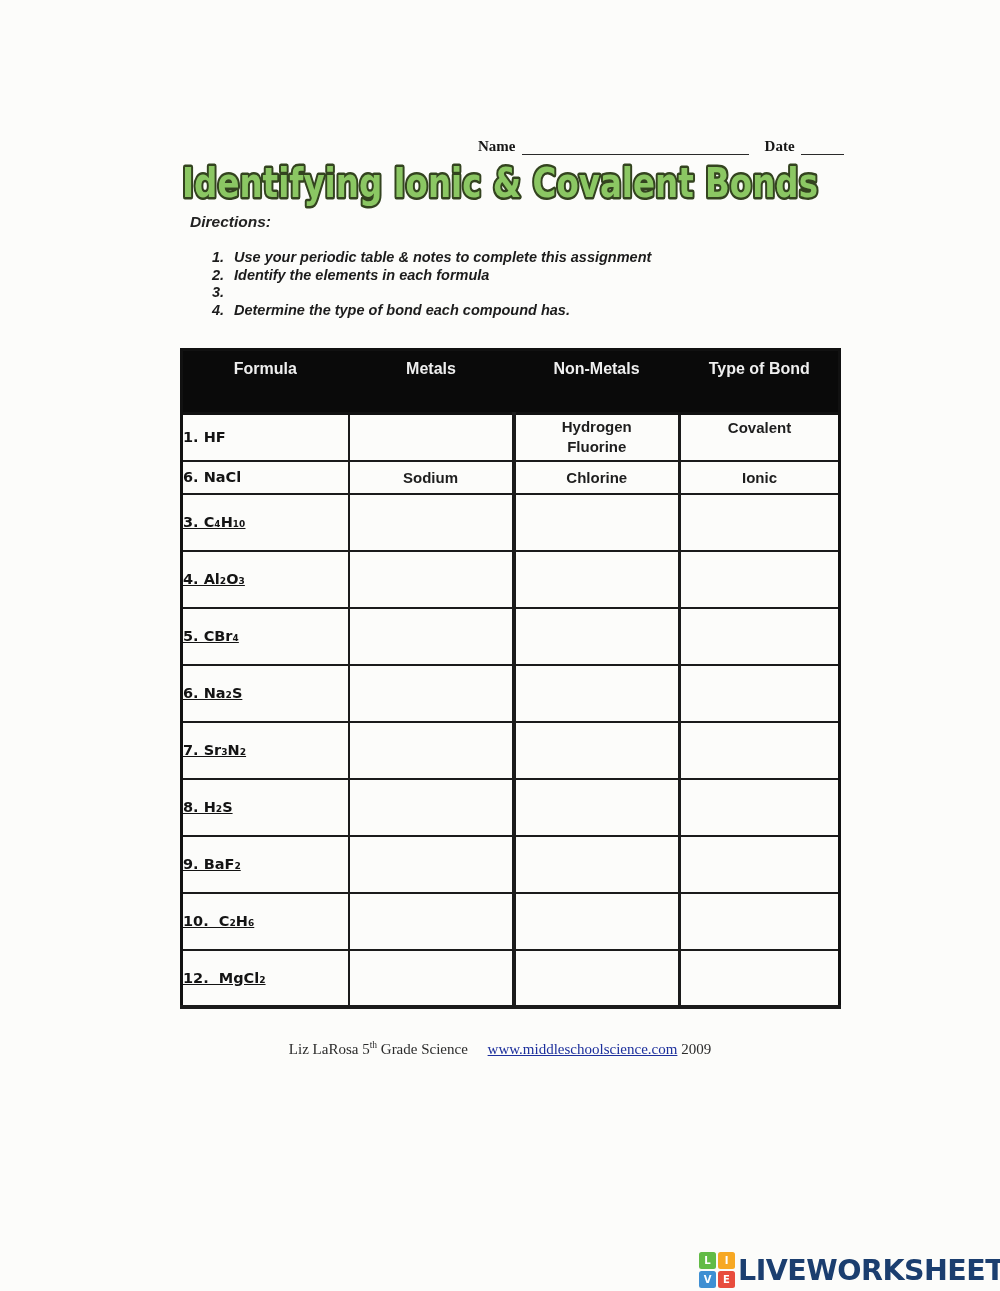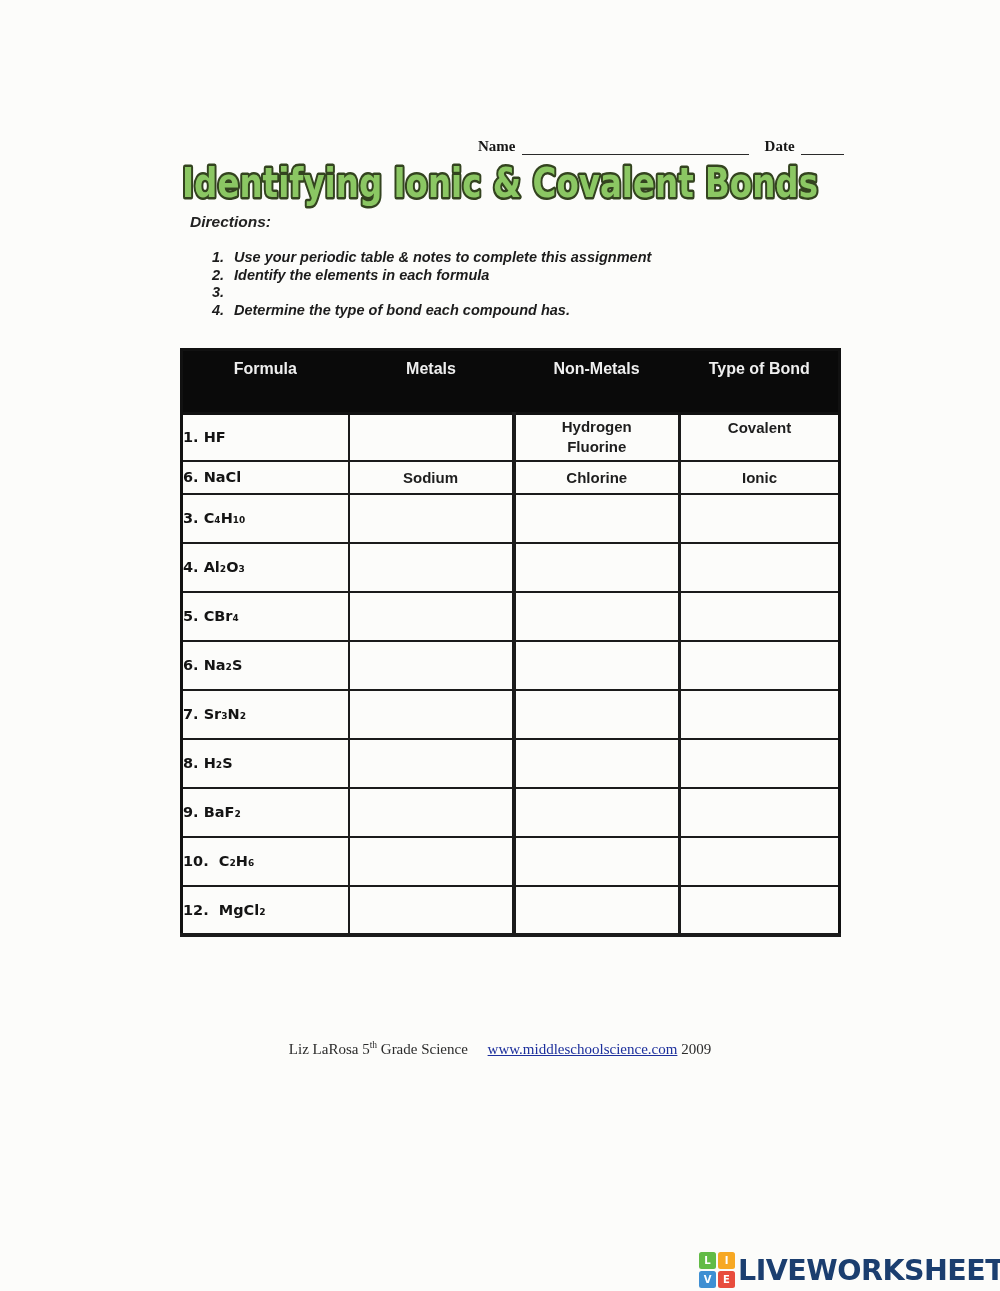--- a/index.html
+++ b/index.html
@@ -61,21 +61,21 @@
   .bond-table td:nth-child(4){border-left-width:3px;}
   .bond-table tr.r-last td{border-bottom-width:4px;}
   .formula-cell{
     text-align:left;padding-left:30px;vertical-align:middle;
     font-family:"DejaVu Sans", sans-serif;font-size:14.5px;
   }
   .answer-cell{text-align:center;vertical-align:middle;color:#1e1e1e;}
   .answer-cell.pre{white-space:pre-line;line-height:1.35;}
   .answer-cell.top{vertical-align:top;padding-top:4px;}
   tr.r1{height:47px;} tr.r2{height:33px;}
-  tr.rn{height:49px;}
+  tr.rn{height:57px;text-decoration:underline;}
 
   
   .footer-credit{
     position:absolute;top:1040px;left:0;width:1000px;text-align:center;
     font-family:"Liberation Serif", serif;font-size:15px;color:#2b2b2b;
   }
   .footer-credit sup{font-size:9.5px;}
   .credit-link{text-decoration:underline;cursor:pointer;}
 
   

